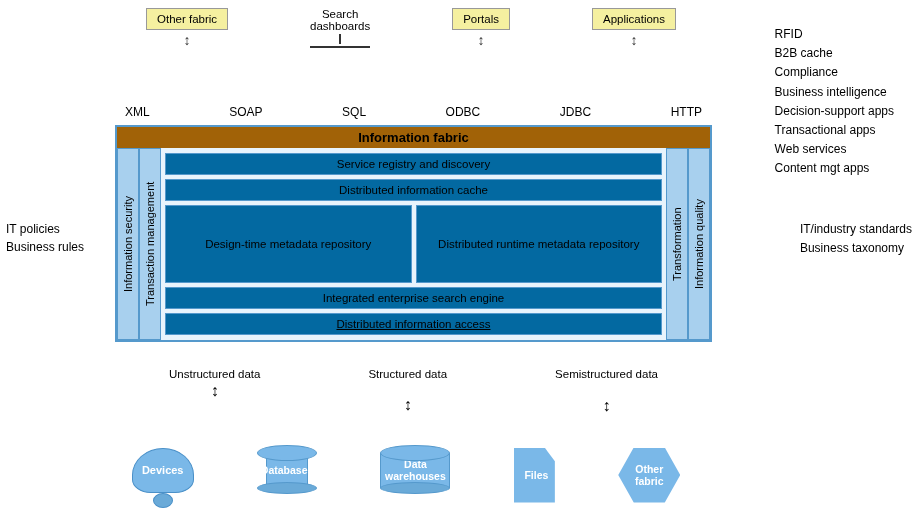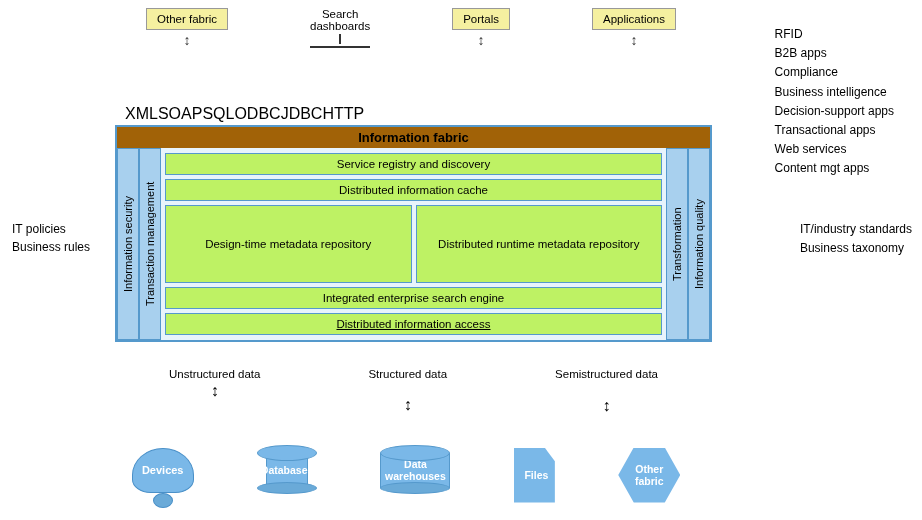--- a/index.html
+++ b/index.html
@@ -16,21 +16,21 @@
     .main-container {
       position: absolute;
       top: 0; left: 0;
       width: 922px;
       height: 520px;
     }
 
     
     .left-labels {
       position: absolute;
-      left: 12px;
+      left: 6px;
       top: 220px;
       text-align: left;
       line-height: 1.5;
     }
 
     
     .right-list {
       position: absolute;
       right: 28px;
       top: 10px;
@@ -55,22 +55,22 @@
       font-size: 11.5px;
     }
 
     
     .protocol-row {
       position: absolute;
       top: 105px;
       left: 115px;
       right: 210px;
       display: flex;
-      justify-content: flex-start;
-      font-size: 16px;
+      justify-content: space-between;
+      font-size: 12px;
       padding: 0 10px;
     }
 
     
     .info-fabric-outer {
       position: absolute;
       top: 125px;
       left: 115px;
       right: 210px;
       bottom: 175px;
@@ -116,21 +116,21 @@
 
     .fabric-inner {
       flex: 1;
       display: flex;
       flex-direction: column;
       gap: 4px;
       padding: 5px 4px;
     }
 
     .fabric-row {
-      background: #bef264;
+      background: #0369a1;
       border: 1px solid #5599cc;
       text-align: center;
       font-size: 11.5px;
       padding: 4px 5px;
       display: flex;
       align-items: center;
       justify-content: center;
     }
 
     .fabric-row-double {
@@ -262,21 +262,21 @@
 
 <div class="main-container">
 
   <div class="left-labels">
     <div>IT policies</div>
     <div>Business rules</div>
   </div>
 
   <div class="right-list">
     <div>RFID</div>
-    <div>B2B apps</div>
+    <div>B2B cache</div>
     <div>Compliance</div>
     <div>Business intelligence</div>
     <div>Decision-support apps</div>
     <div>Transactional apps</div>
     <div>Web services</div>
     <div>Content mgt apps</div>
   </div>
 
   <div class="right-standards">
     <div>IT/industry standards</div>

